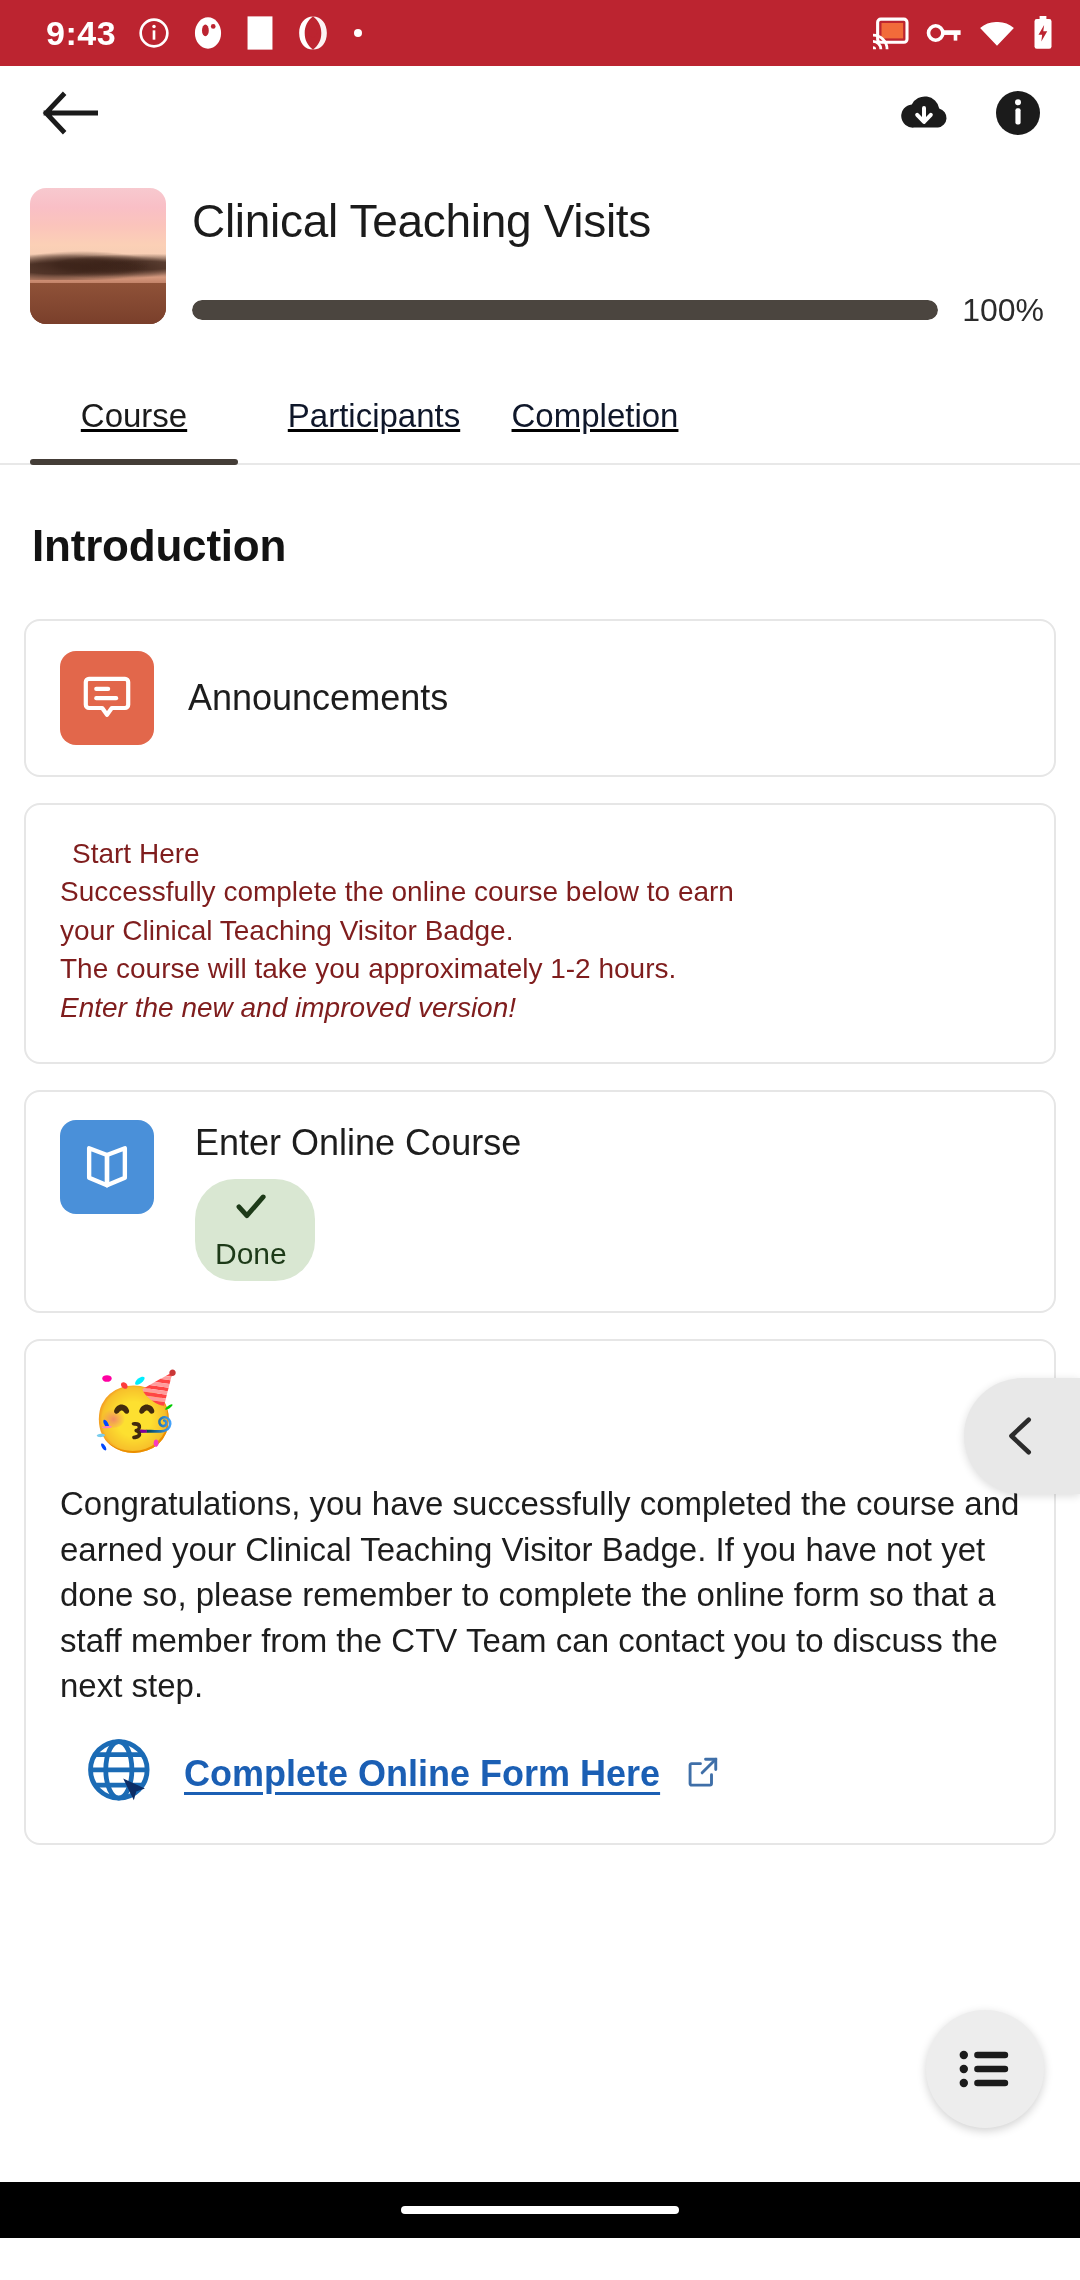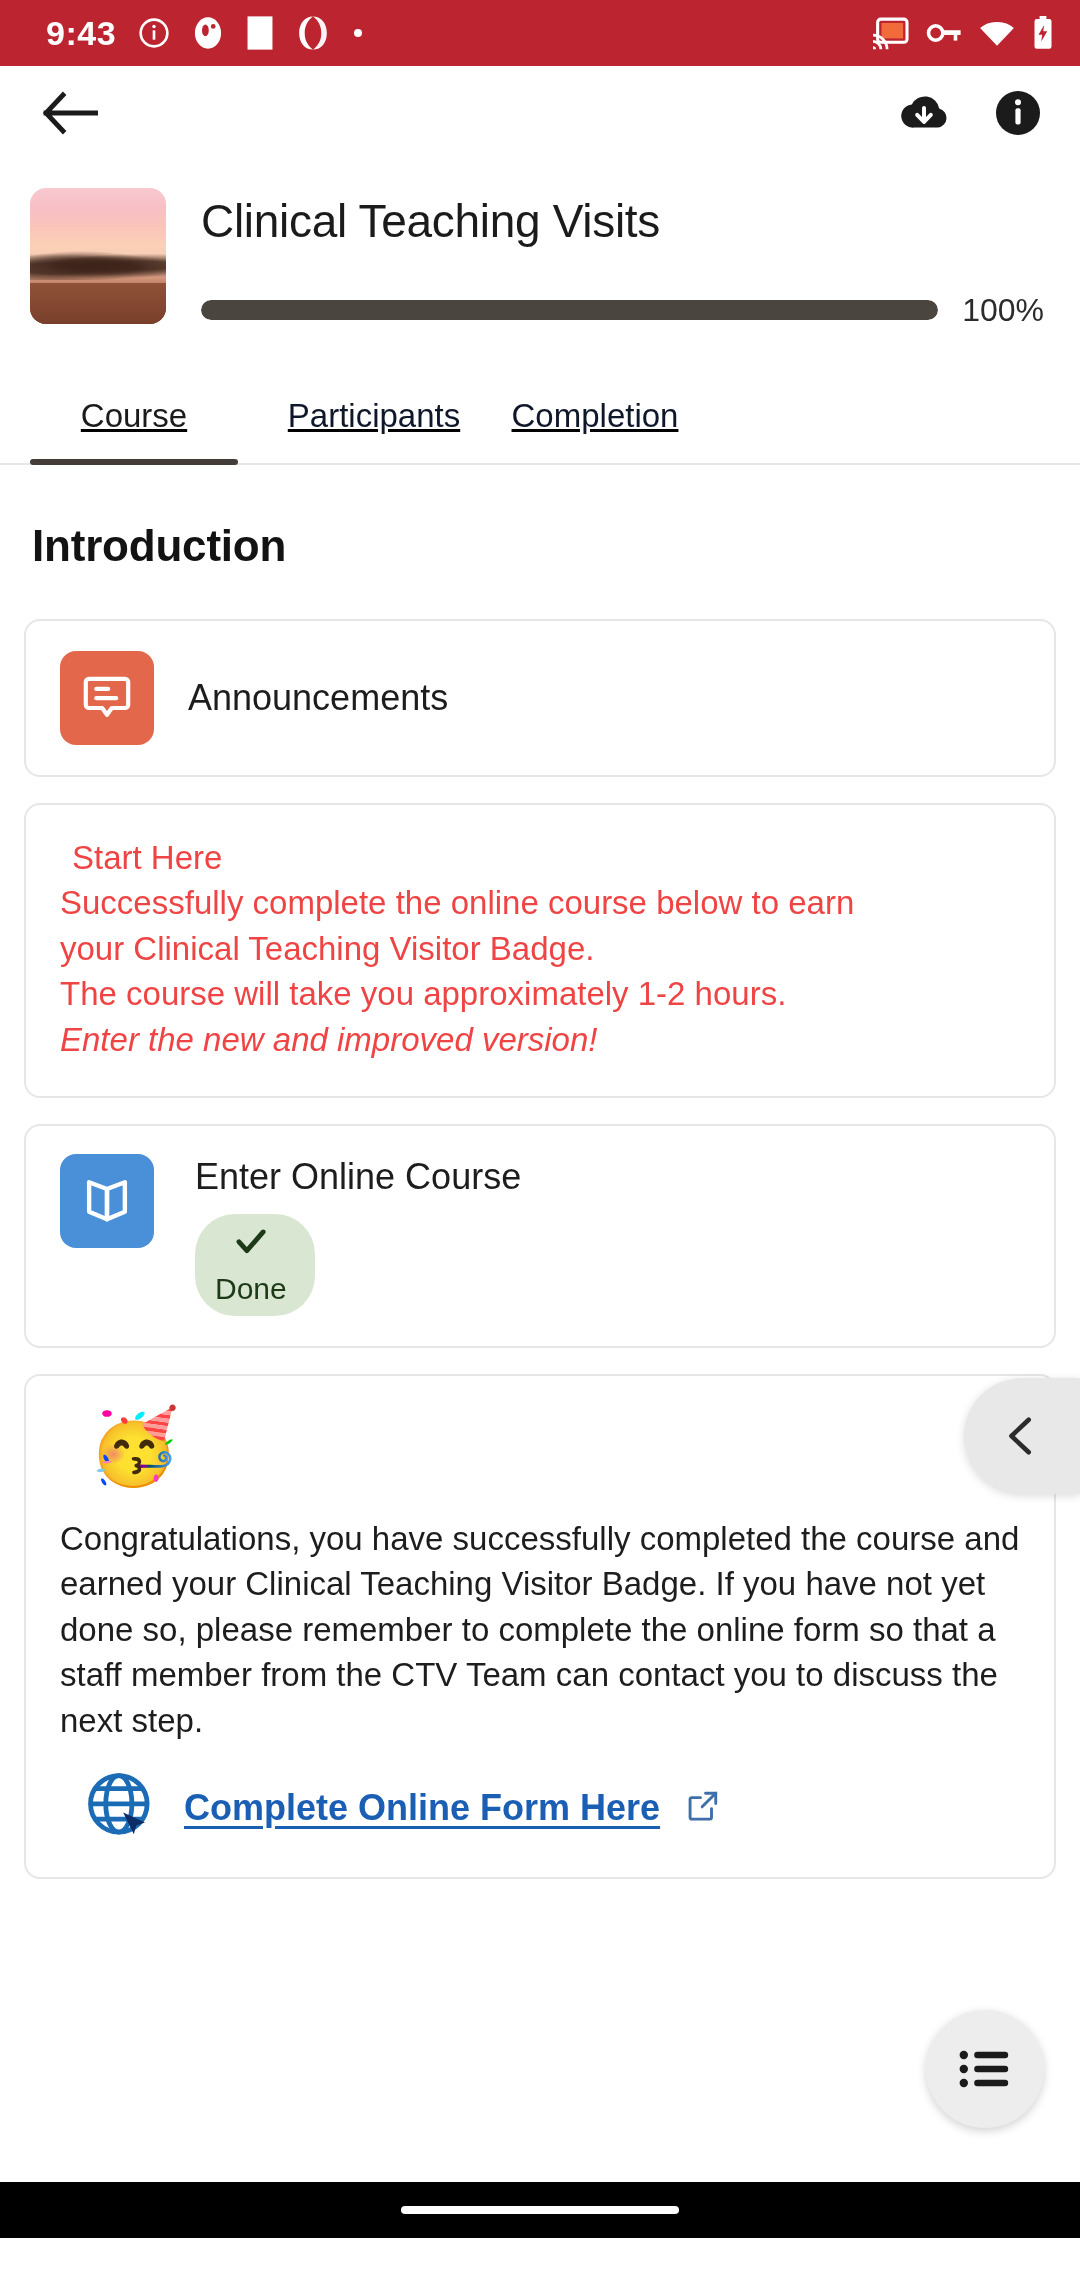--- a/index.html
+++ b/index.html
@@ -24,21 +24,21 @@
 
   
   .appbar {
     height: 98px; display:flex; align-items:center;
     justify-content: space-between; padding: 0 38px 0 42px; background:#fff;
   }
   .appbar-right { display:flex; align-items:center; gap: 44px; }
 
   
   .course-head {
-    display:flex; align-items:flex-start; padding: 24px 30px 0 30px; gap: 35px;
+    display:flex; align-items:flex-start; padding: 24px 30px 0 30px; gap: 26px;
   }
   .thumb {
     width: 136px; height: 136px; border-radius: 16px; flex:none;
     background:
       linear-gradient(to bottom,
         #f7c9cf 0%,
         #f9bfc6 14%,
         #fbc4bb 28%,
         #fbd0b6 42%,
         #f6cdb4 52%,
@@ -117,21 +117,21 @@
   .mod-texts { padding-top: 2px; }
   .mod-title { font-size: 36px; color:#1d1d1d; line-height:1.15; }
   .badge-done {
     display:inline-flex; align-items:center; gap: 14px; margin-top: 16px;
     background:#d9e7d2; border-radius: 40px; padding: 10px 28px 10px 20px; flex-direction: column;
   }
   .badge-done .chk { width: 34px; height: 34px; display:block; }
   .badge-done span { font-size: 30px; color:#1d3a18; }
 
   .text-block { padding: 30px 34px 34px 34px; }
-  .tb-line { font-size: 33px; color:#ef4444; line-height: 1.38; }
+  .tb-line { font-size: 28px; color:#7f1d1d; line-height: 1.38; }
   .tb-line.indent { padding-left: 12px; }
   .tb-line.italic { font-style: italic; }
 
   .congrats { padding: 34px 34px 30px 34px; }
   .emoji { font-size: 74px; line-height: 1; padding-left: 28px; }
   .congrats-text { font-size: 33px; color:#1d1d1d; line-height: 1.38; margin-top: 32px; }
   .link-row { display:flex; align-items:center; gap: 26px; margin-top: 26px; padding-left: 24px; }
   .link-text {
     font-size: 36px; color:#1b5fb4; font-weight:700; text-decoration: underline;
     text-underline-offset: 6px;

